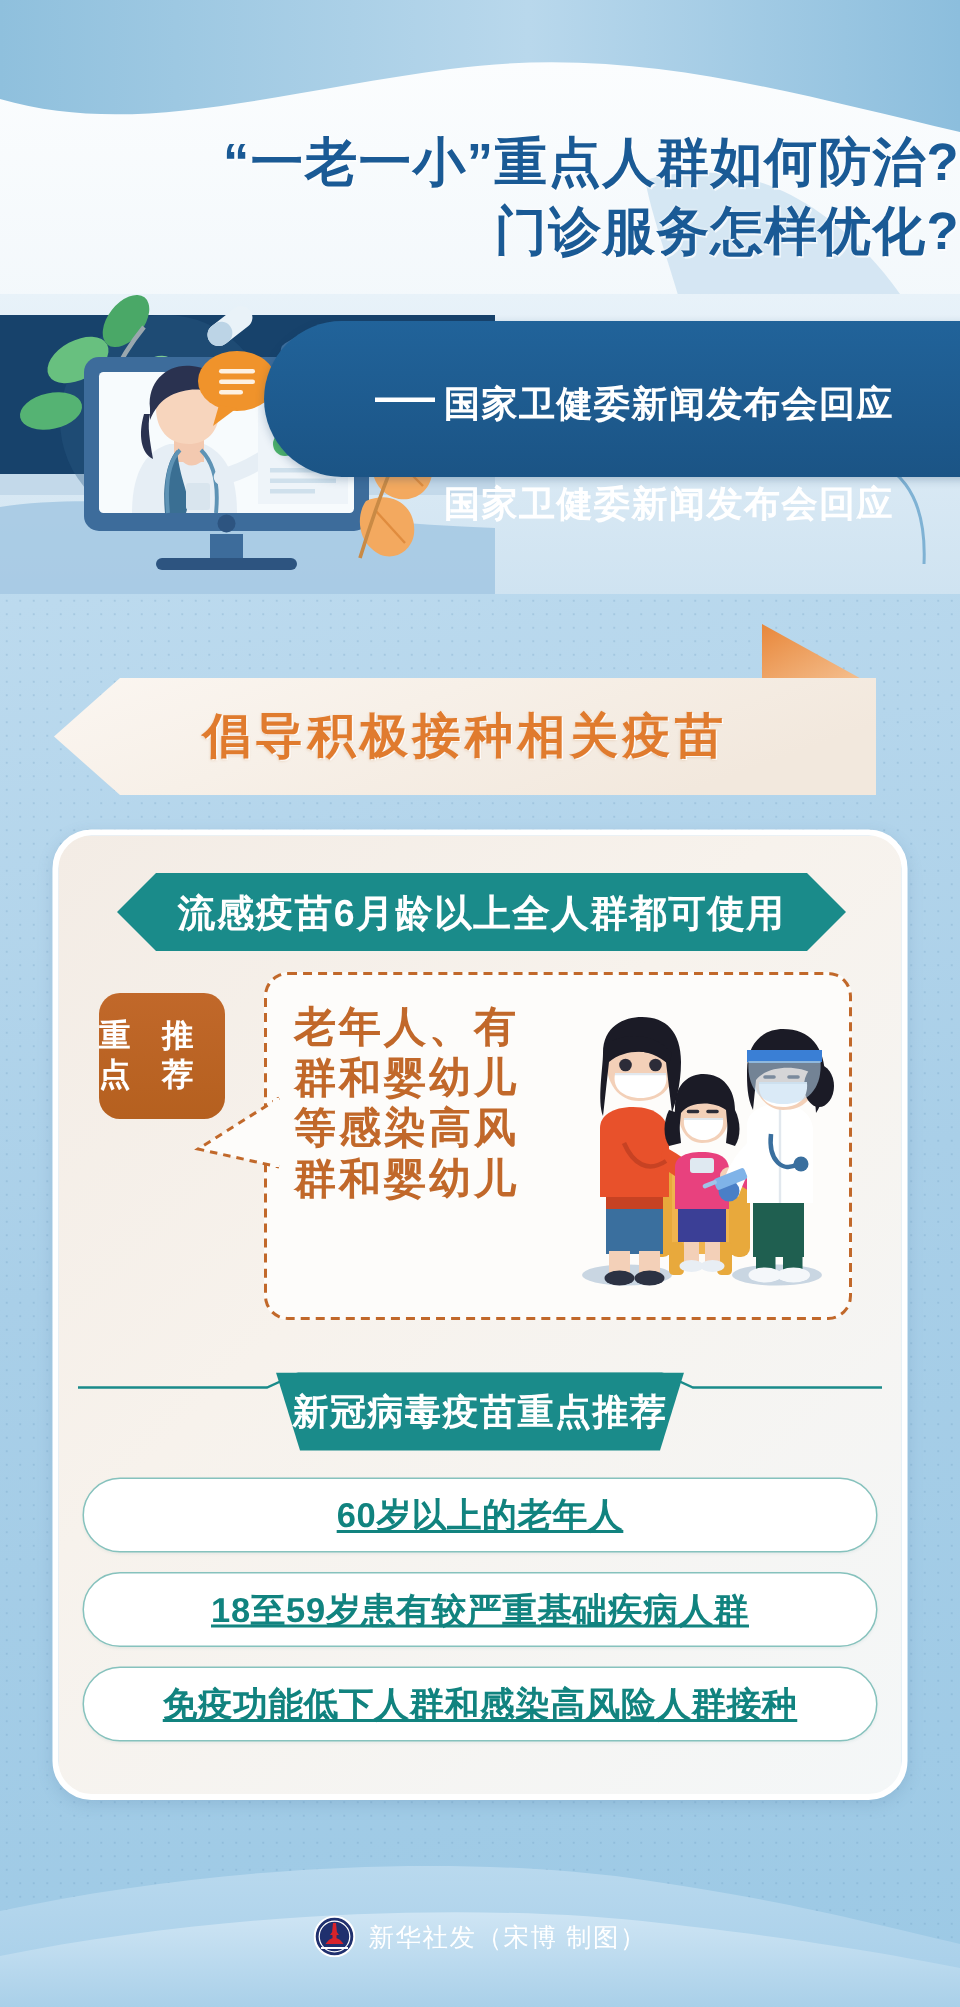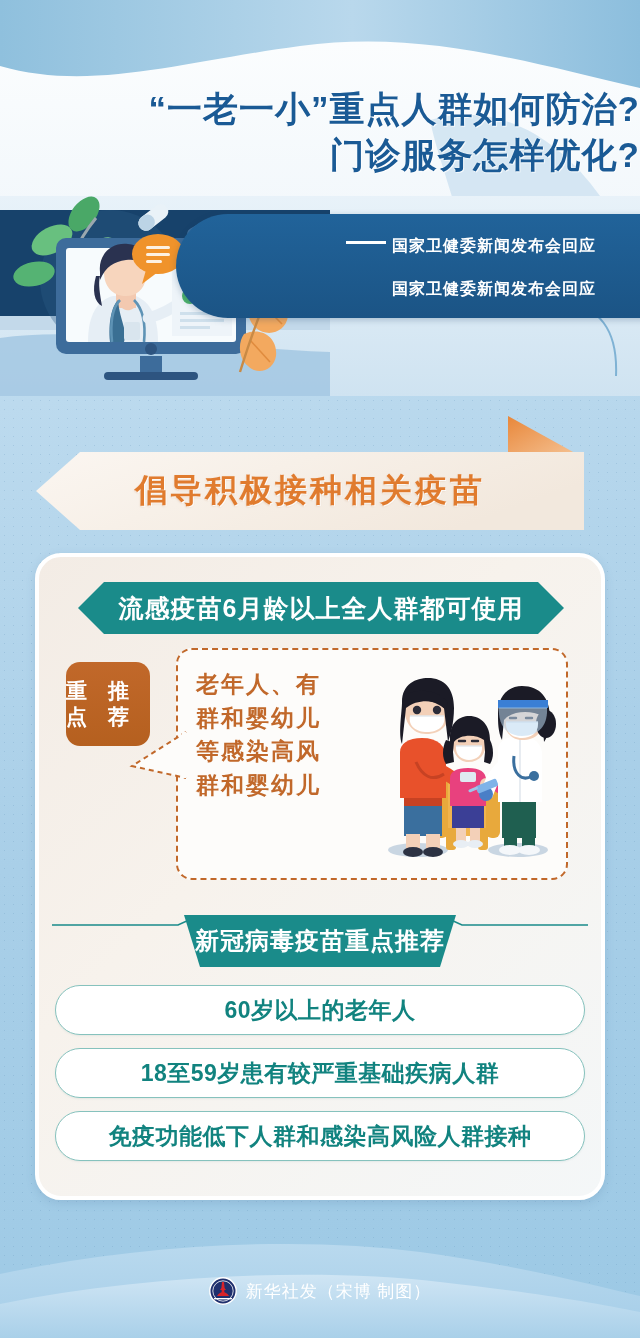--- a/index.html
+++ b/index.html
@@ -54,22 +54,22 @@
     background: linear-gradient(180deg, #21639a 0%, #1b5485 100%);
     border-radius: 52px 0 0 52px;
     z-index: 10;
     box-shadow: 0 2px 6px rgba(20,60,100,0.25);
   }
   .subtitle-text {
     position: absolute; top: 224px; left: 200px; width: 420px;
     z-index: 12; text-align: right; padding-right: 24px;
   }
   .sub-line {
-    color: #ffffff; font-size: 16px; font-weight: bold;
-    line-height: 43px; letter-spacing: 1px; white-space: nowrap;
+    color: #ffffff; font-size: 24px; font-weight: bold;
+    line-height: 43px; letter-spacing: 1px; white-space: nowrap; margin-top: 24px;
   }
   .sub-dash {
     display: inline-block; width: 40px; height: 3px;
     background: #fff; vertical-align: middle; margin-right: 6px;
     position: relative; top: -4px;
   }
   .banner-arc {
     position: absolute; top: 300px; left: 556px; width: 90px; height: 80px; z-index: 9;
   }
 
@@ -131,21 +131,21 @@
     position: absolute; top: 648px; left: 176px; width: 392px; height: 232px;
     border: 2px dashed #c1682a; border-radius: 16px;
     background: #fdfcfa; z-index: 7;
   }
   .bubble-tail { position: absolute; top: 726px; left: 128px; width: 60px; height: 60px; z-index: 8; }
 
   .bubble-text {
     position: absolute; top: 668px; left: 196px; width: 172px; z-index: 9;
   }
   .bubble-text span {
-    display: block; color: #c1682a; font-size: 23px; font-weight: bold;
+    display: block; color: #c1682a; font-size: 28px; font-weight: bold;
     line-height: 33.5px; letter-spacing: 2px;
   }
 
   .vaccine-illus { position: absolute; top: 678px; left: 368px; width: 196px; height: 190px; z-index: 9; }
 
   
   .covid-head { position: absolute; top: 915px; left: 52px; width: 536px; height: 58px; z-index: 8; }
   .covid-head-label {
     position: absolute; top: 915px; left: 52px; width: 536px; height: 52px;
     display: flex; align-items: center; justify-content: center; z-index: 9;
@@ -155,21 +155,21 @@
   }
 
   
   .pill {
     position: absolute; left: 55px; width: 530px; height: 50px;
     background: #ffffff; border: 1.6px solid #86c2bd; border-radius: 25px;
     display: flex; align-items: center; justify-content: center; z-index: 9;
     box-shadow: 0 1px 2px rgba(80,140,140,0.10);
   }
   .pill span {
-    color: #11837f; font-size: 23px; font-weight: bold; letter-spacing: 0.5px; white-space: nowrap;
+    color: #11837f; font-size: 23px; font-weight: bold; letter-spacing: 0.5px; white-space: nowrap; text-decoration: underline;
   }
   .pill.p0 { top: 985px; }
   .pill.p1 { top: 1048px; }
   .pill.p2 { top: 1111px; }
 
   
   .bottom-wave { position: absolute; bottom: 0; left: 0; width: 640px; height: 160px; z-index: 3; }
   .footer {
     position: absolute; bottom: 30px; left: 0; width: 640px; height: 34px;
     display: flex; align-items: center; justify-content: center; gap: 9px; z-index: 12;

